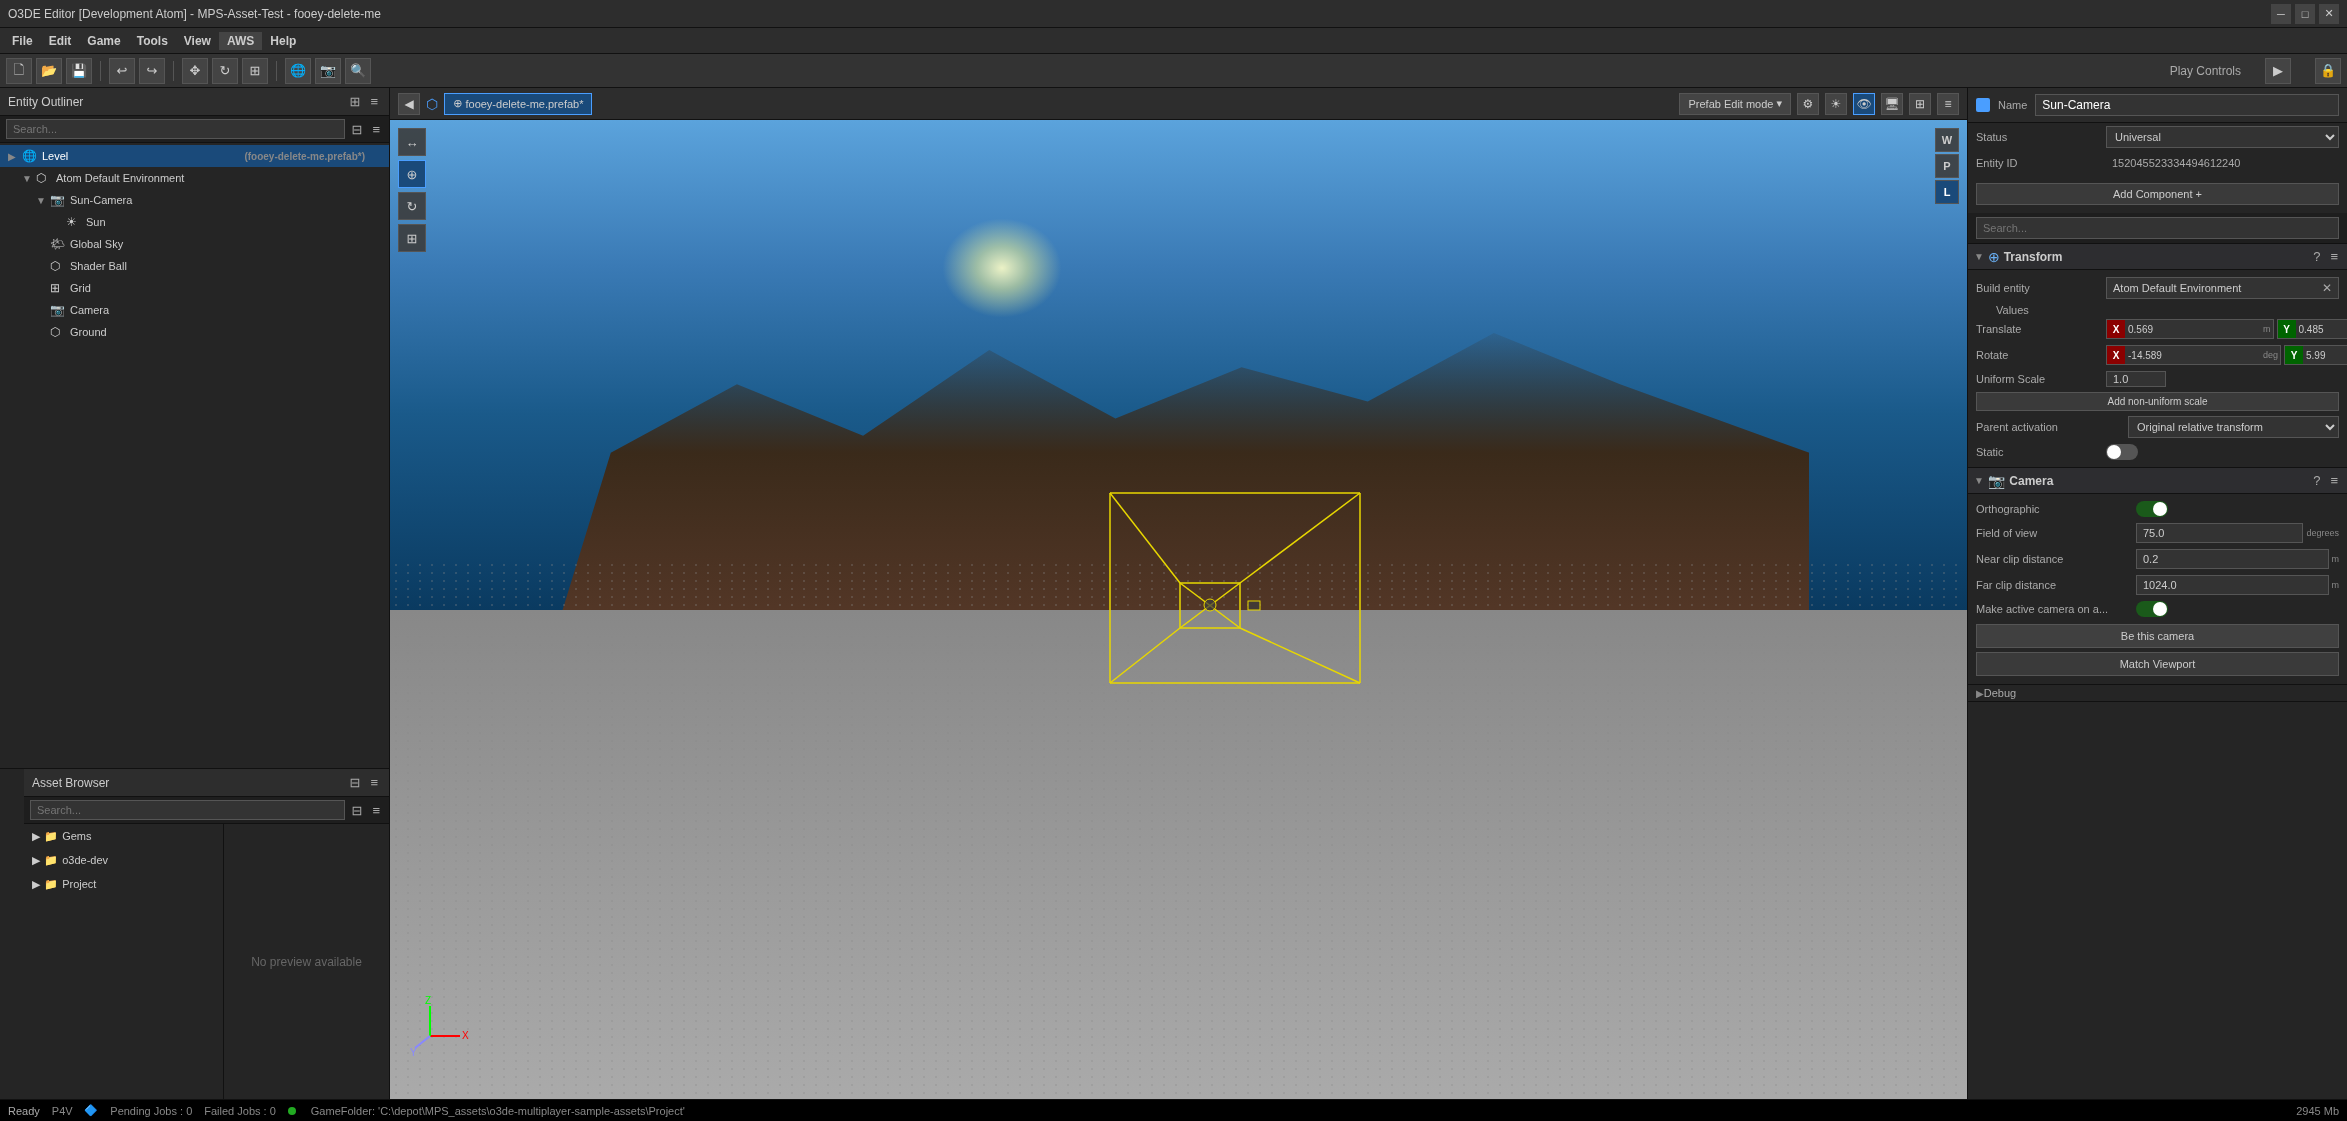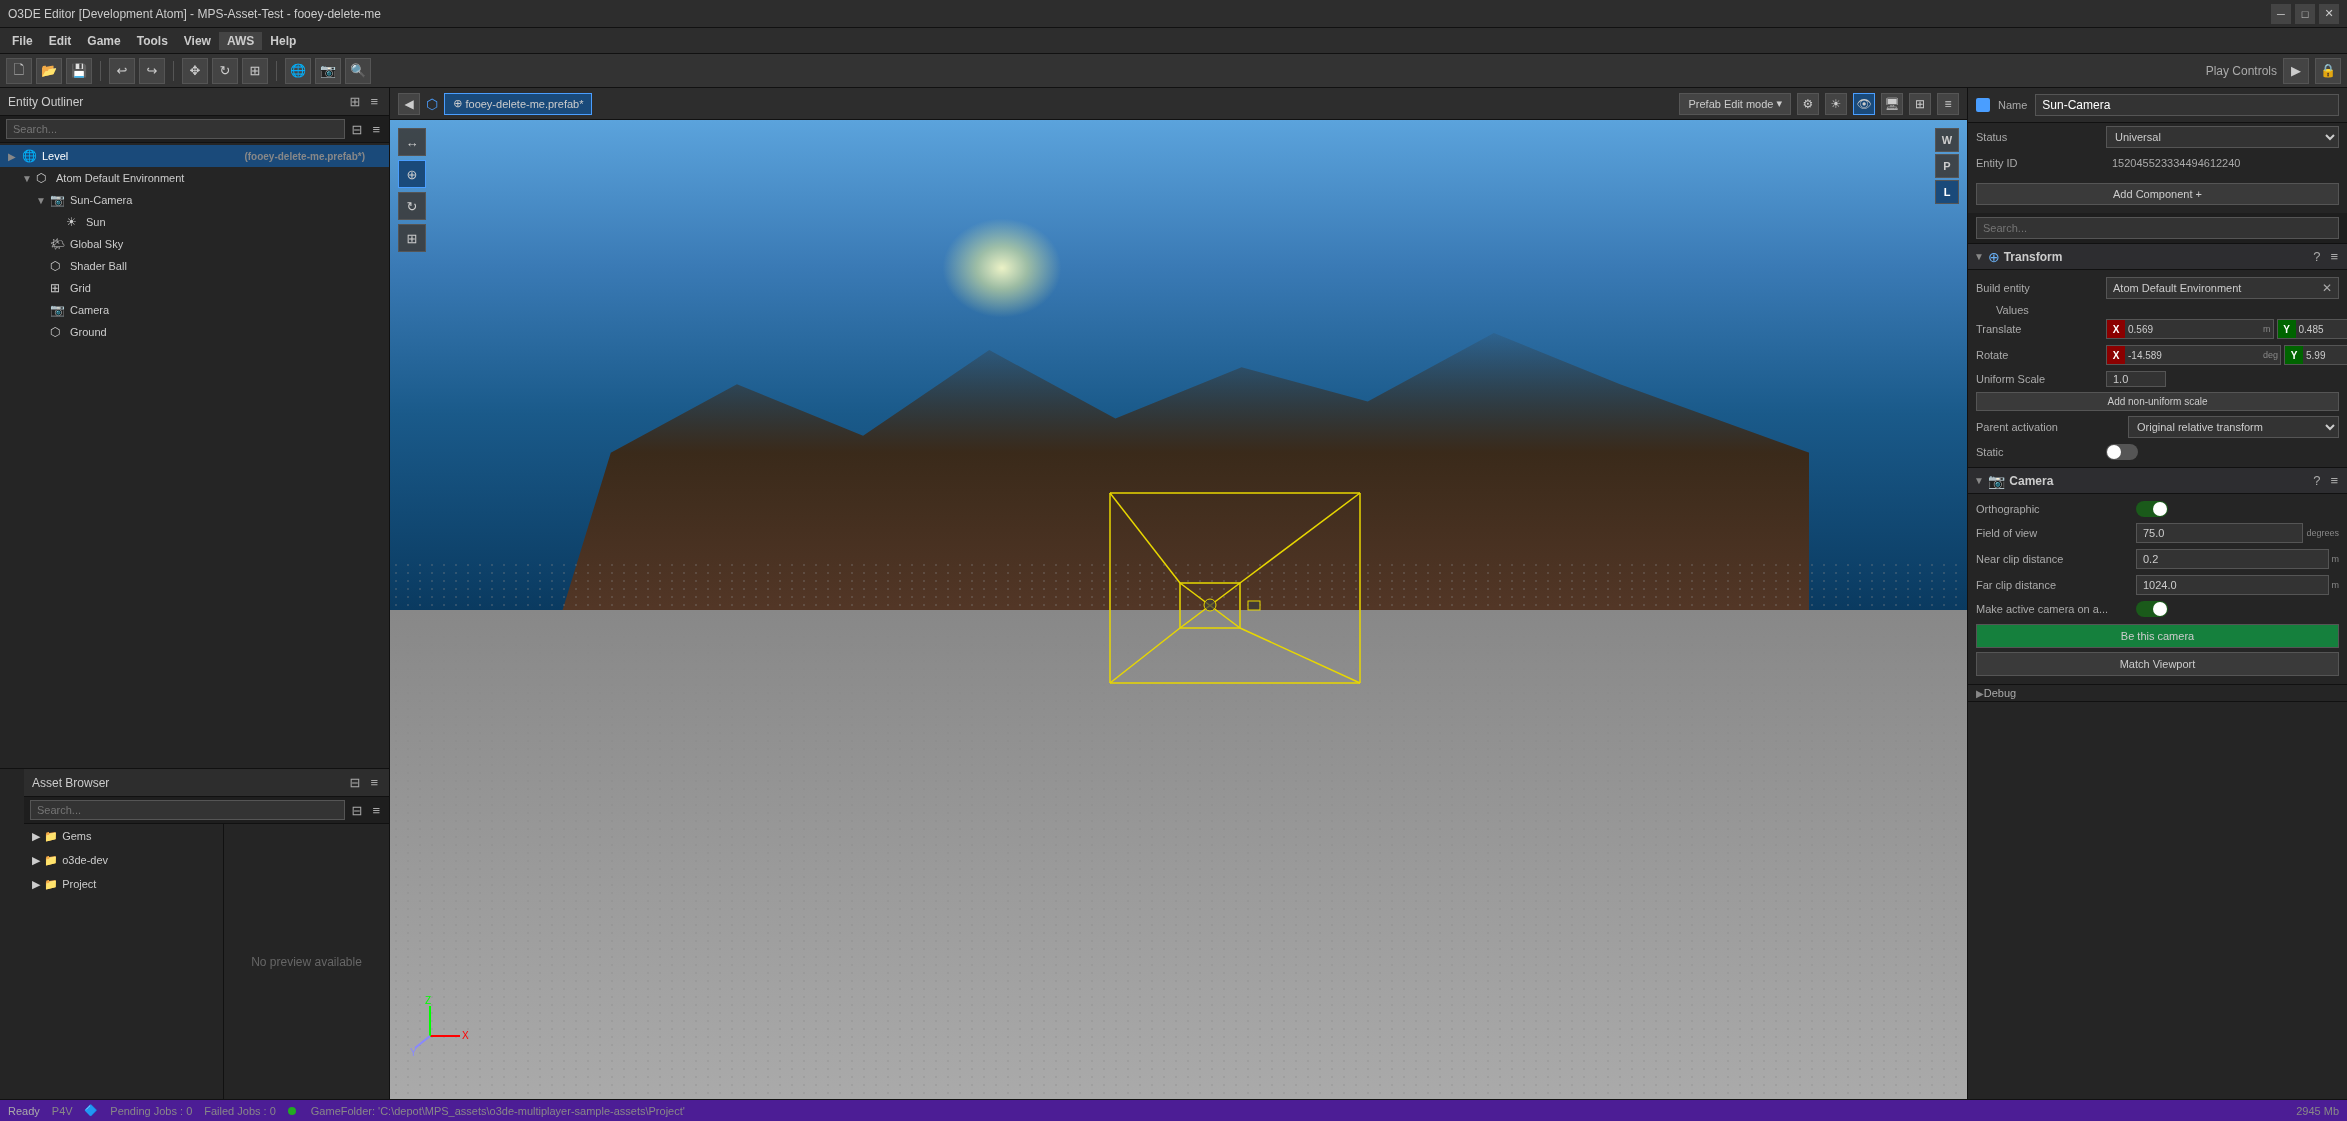--- a/index.html
+++ b/index.html
@@ -79,21 +79,21 @@
       background: #444;
       border: 1px solid #555;
       color: #ccc;
       cursor: pointer;
       display: flex; align-items: center; justify-content: center;
       font-size: 13px;
     }
     .toolbar-sep { width: 1px; height: 20px; background: #555; margin: 0 4px; }
     .play-controls {
       margin-left: auto;
-      display: flex; align-items: center; gap: 6px; justify-content: center;
+      display: flex; align-items: center; gap: 24px; justify-content: center;
     }
     .play-label { color: #aaa; font-size: 12px; }
 
     
     #main-layout {
       display: flex;
       flex: 1;
       overflow: hidden;
     }
 
@@ -420,34 +420,34 @@
       display: flex; align-items: center; padding: 3px 8px;
     }
     .camera-field-label { width: 160px; color: #aaa; font-size: 11px; flex-shrink: 0; }
     .camera-field-val {
       flex: 1; background: #333; border: 1px solid #555; color: #ccc;
       font-size: 11px; padding: 1px 6px; height: 20px;
     }
 
     .be-this-camera-btn {
       margin: 4px 8px 2px 8px;
-      background: #15803d; border: 1px solid #555; color: #ccc;
+      background: #404040; border: 1px solid #555; color: #ccc;
       padding: 5px; cursor: pointer; font-size: 11px; width: calc(100% - 16px);
       text-align: center;
     }
     .match-viewport-btn {
       margin: 2px 8px 4px 8px;
       background: #3a3a3a; border: 1px solid #555; color: #ccc;
       padding: 5px; cursor: pointer; font-size: 11px; width: calc(100% - 16px);
       text-align: center;
     }
 
     
     #status-bar {
-      background: #4c1d95;
+      background: #000000;
       height: 22px;
       display: flex;
       align-items: center;
       padding: 0 8px;
       border-top: 1px solid #111;
       flex-shrink: 0;
       gap: 12px;
       font-size: 11px;
       color: #888;
     }

